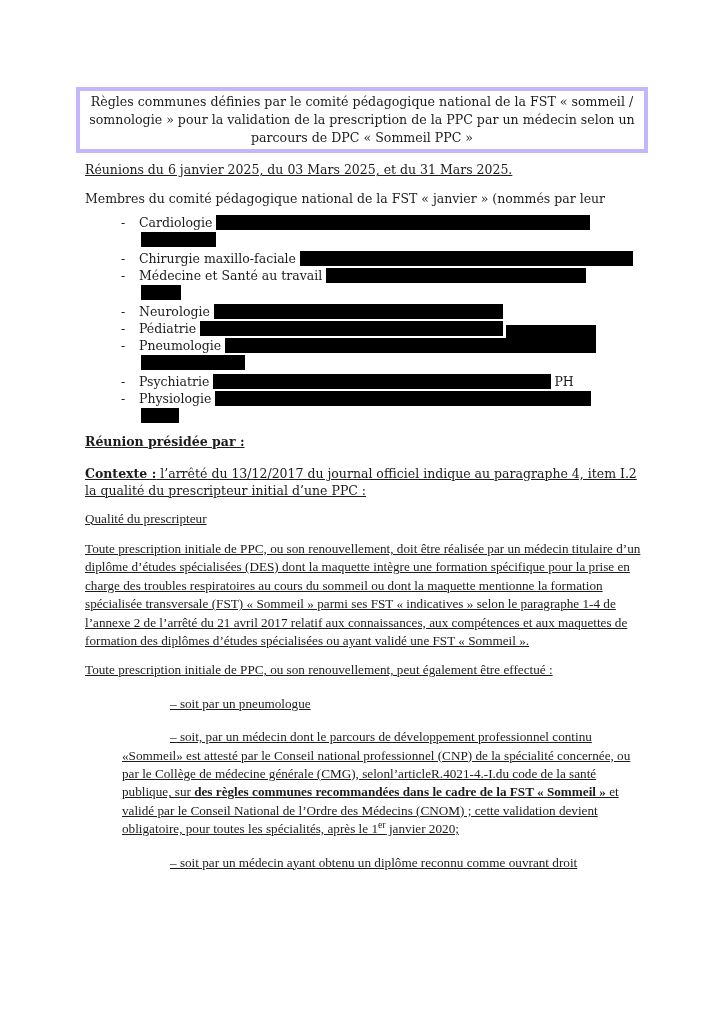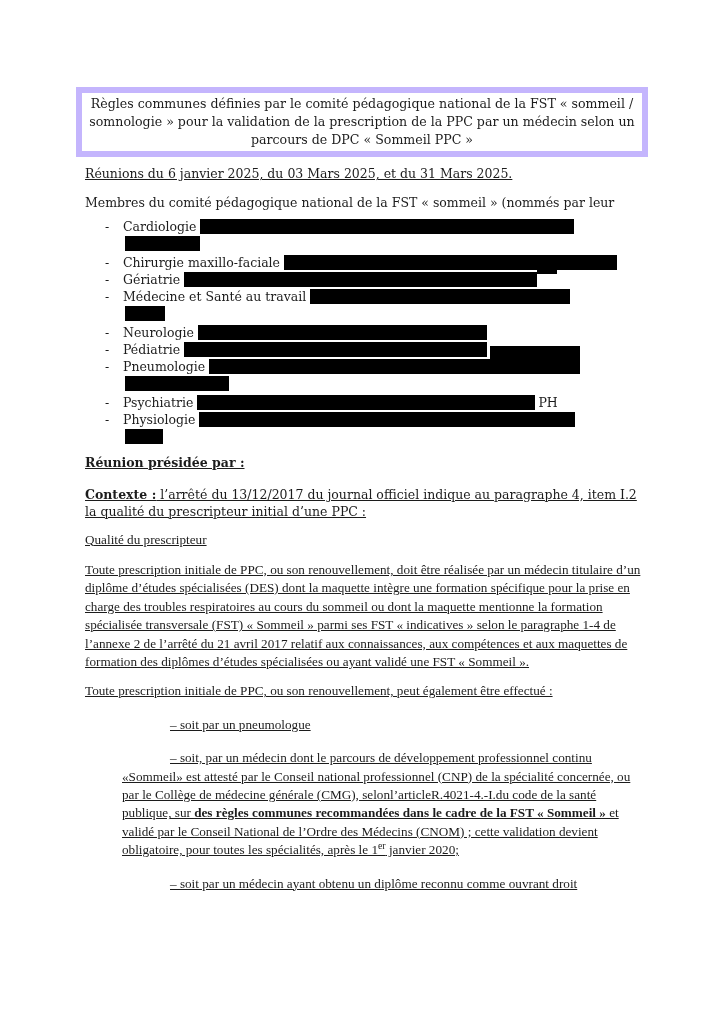--- a/index.html
+++ b/index.html
@@ -5,30 +5,30 @@
   html,body{margin:0;padding:0;}
   body{
     width:724px;height:1024px;background:#ffffff;color:#1c1c1c;
     font-family:"DejaVu Serif", serif;overflow:hidden;
   }
   .page{box-sizing:border-box;width:724px;height:1024px;padding:87px 84px 0 85px;position:relative;}
   .cambria{font-family:"DejaVu Serif", serif;font-size:12.5px;line-height:17.5px;}
   .times{font-family:"Liberation Serif", serif;font-size:13.2px;line-height:18.4px;}
   p{margin:0;text-decoration:underline;}
   .title-box{
-    margin-left:-9px;width:572px;box-sizing:border-box;border:6px solid #c4b5fd;
+    margin-left:-9px;width:572px;box-sizing:border-box;border:4px solid #c4b5fd;
     text-align:center;padding:2px 4px;overflow:hidden;
   }
   .title-box .tline{white-space:nowrap;font-size:12.6px;line-height:18px;}
   .meetings{margin-top:8px;}
   .members-intro{margin-top:11px;}
   .members-intro .iline{white-space:nowrap;}
   .redaction{background:#000000;display:inline-block;vertical-align:text-bottom;}
   .intro-bar{height:17px;margin-left:4px;}
-  .mlist{margin-top:7px;margin-left:20px;}
+  .mlist{margin-top:7px;margin-left:36px;}
   .li{line-height:17px;white-space:nowrap;}
   .dash{display:inline-block;width:18px;}
   .bar{height:15px;margin-left:4px;position:relative;}
   .bar.step-host-g::after{
     content:"";position:absolute;left:100%;top:-11px;width:20px;height:13px;background:#000;
   }
   .bar.step-host-p::after{
     content:"";position:absolute;right:0;top:-13px;width:90px;height:14px;background:#000;
   }
   .cont{display:block;height:15px;margin:1px 0 3px 20px;background:#000;}
@@ -53,31 +53,30 @@
 
   <div class="title-box cambria">
     <div class="tline">Règles communes définies par le comité pédagogique national de la FST « sommeil /</div>
     <div class="tline">somnologie » pour la validation de la prescription de la PPC par un médecin selon un</div>
     <div class="tline">parcours de DPC « Sommeil PPC »</div>
   </div>
 
   <p class="meetings cambria">Réunions du 6 janvier 2025, du 03 Mars 2025, et du 31 Mars 2025.</p>
 
   <div class="members-intro cambria">
-    <div class="iline">Membres du comité pédagogique national de la FST « sommeil » (nommés par leur</div>
+    <div class="iline">Membres du comité pédagogique national de la FST « janvier » (nommés par leur</div>
   </div>
 
   <div class="mlist cambria">
 
     <div class="li"><span class="dash">-</span><span class="label">Cardiologie</span><span class="redaction bar" style="width: 374px;"></span></div>
     <span class="cont" style="width: 75px;"></span>
 
     <div class="li"><span class="dash">-</span><span class="label">Chirurgie maxillo-faciale</span><span class="redaction bar" style="width: 333px;"></span></div>
 
-    <div class="li"><span class="dash">-</span><span class="label">Gériatrie</span><span class="redaction bar step-host-g" style="width: 353px;"></span></div>
 
     <div class="li"><span class="dash">-</span><span class="label">Médecine et Santé au travail</span><span class="redaction bar" style="width: 260px;"></span></div>
     <span class="cont" style="width: 40px;"></span>
 
     <div class="li"><span class="dash">-</span><span class="label">Neurologie</span><span class="redaction bar" style="width: 289px;"></span></div>
 
 
     <div class="li"><span class="dash">-</span><span class="label">Pédiatrie</span><span class="redaction bar" style="width: 303px;"></span></div>
 
     <div class="li"><span class="dash">-</span><span class="label">Pneumologie</span><span class="redaction bar step-host-p" style="width: 371px;"></span></div>

